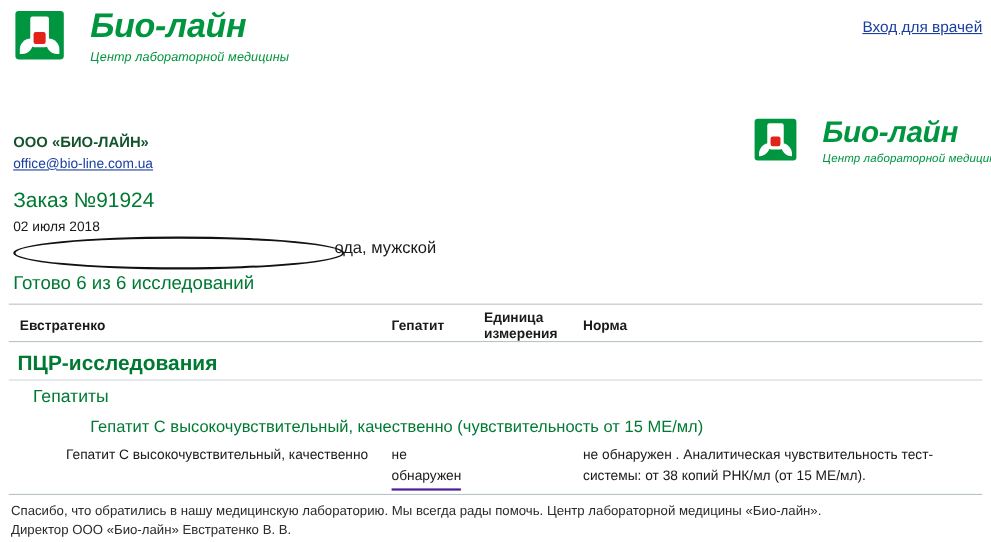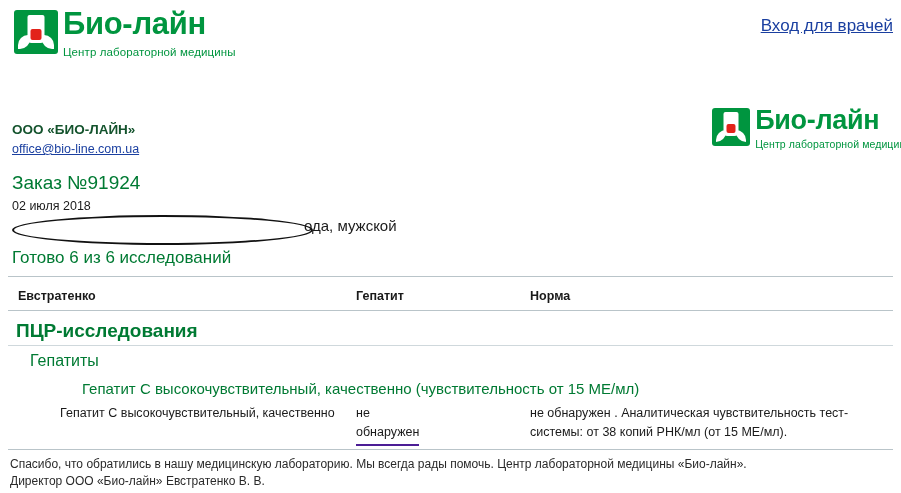--- a/index.html
+++ b/index.html
@@ -19,21 +19,21 @@
   
   .topbar {
     position: absolute;
     top: 0; left: 0; right: 0;
     height: 36px;
   }
   .doctor-link {
     position: absolute;
     right: 8px;
     top: 16px;
-    font-size: 17px;
+    font-size: 14px;
     color: #1a3fa0;
     text-decoration: underline;
     cursor: pointer;
     white-space: nowrap;
   }
 
   
   .logo-main {
     position: absolute;
     left: 14px;
@@ -81,22 +81,23 @@
   .logo-mark .leaf2 {
     position: absolute;
     right: 4px;
     bottom: 5px;
     width: 12px;
     height: 14px;
     background: #ffffff;
     border-radius: 0 10px 0 10px;
   }
   .logo-text-wrap {
-    margin-left: 5px;
+    margin-left: 24px;
     margin-top: -2px;
+    font-style: italic;
   }
   .logo-title {
     font-size: 31px;
     font-weight: bold;
     color: #00953f;
     line-height: 1.05;
     letter-spacing: -0.3px;
   }
   .logo-sub {
     font-size: 11.5px;
@@ -331,20 +332,21 @@
     <div class="patient-text">ода, мужской</div>
   </div>
 
   <div class="ready-line">Готово 6 из 6 исследований</div>
 
   <div class="rule rule-top"></div>
 
   <div class="col-headers">
     <div class="col-indicator">Евстратенко</div>
     <div class="col-value">Гепатит</div>
+    <div class="col-unit">Единица измерения</div>
     <div class="col-norm">Норма</div>
   </div>
 
   <div class="rule rule-bottom"></div>
 
   <div class="section-title">ПЦР-исследования</div>
 
   <div class="rule rule-section"></div>
 
   <div class="group-title">Гепатиты</div>

